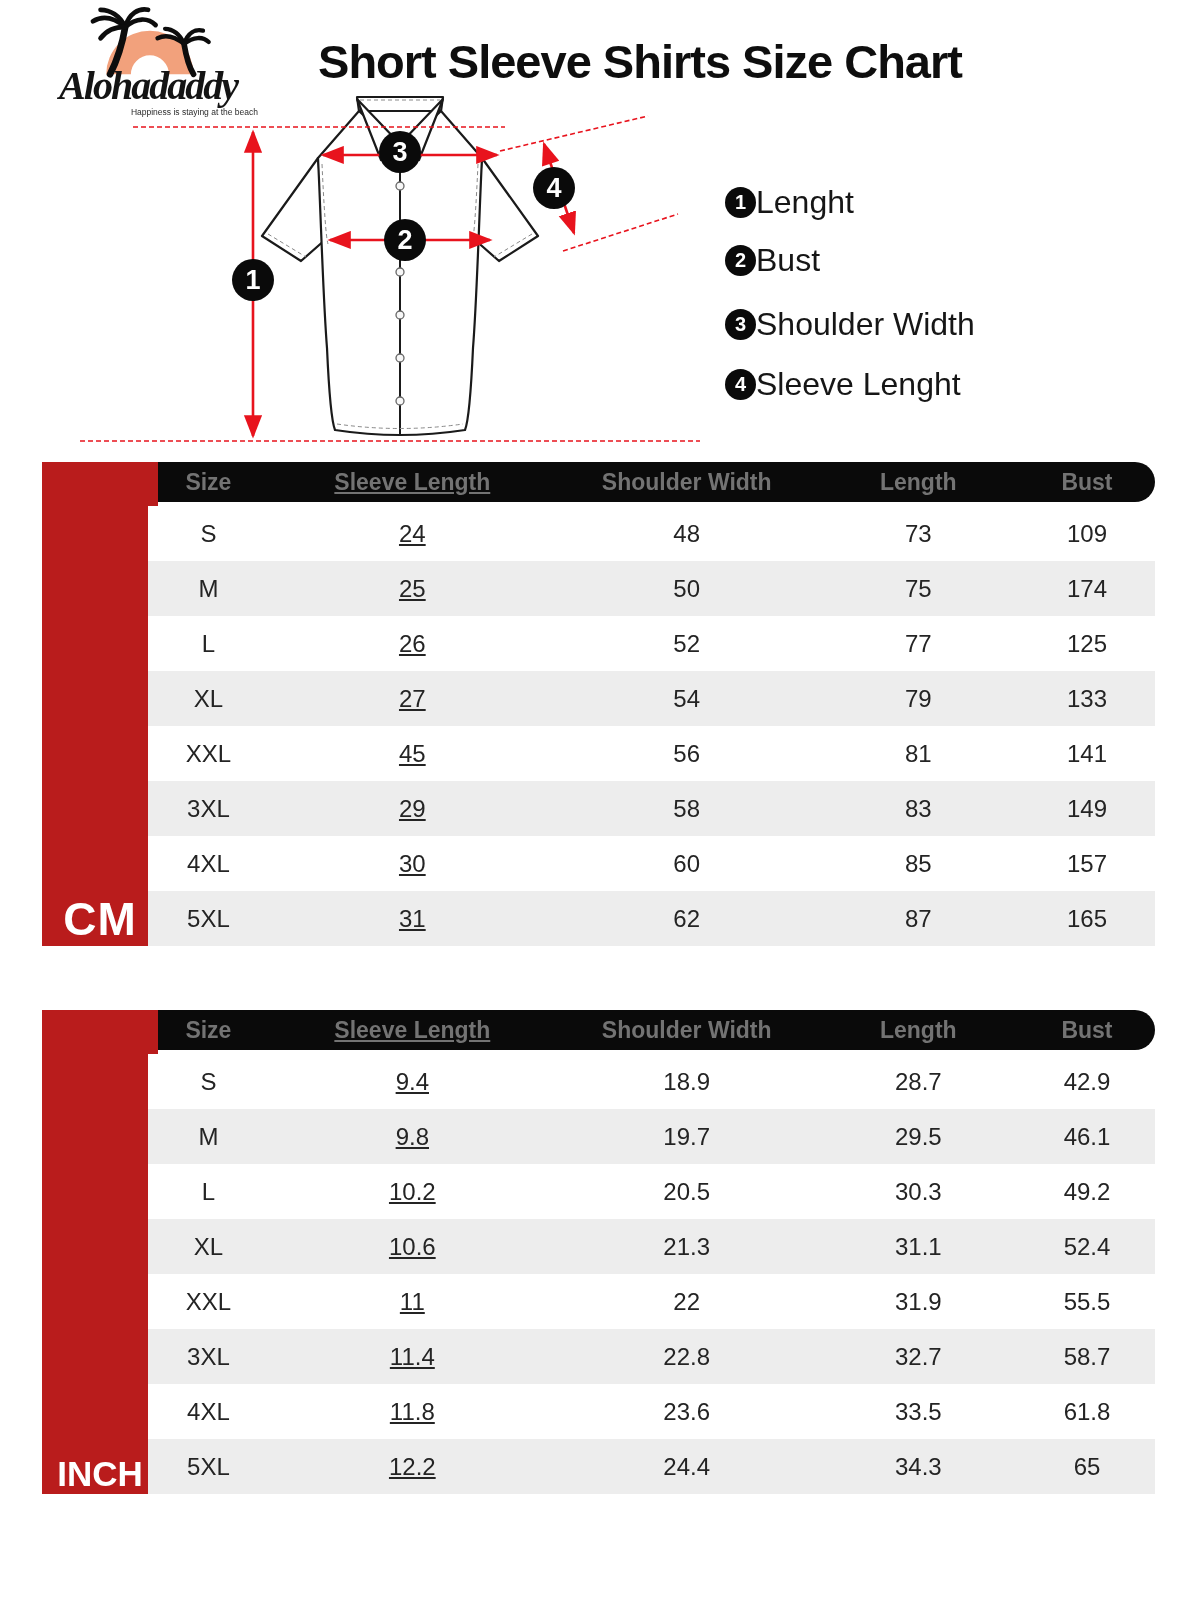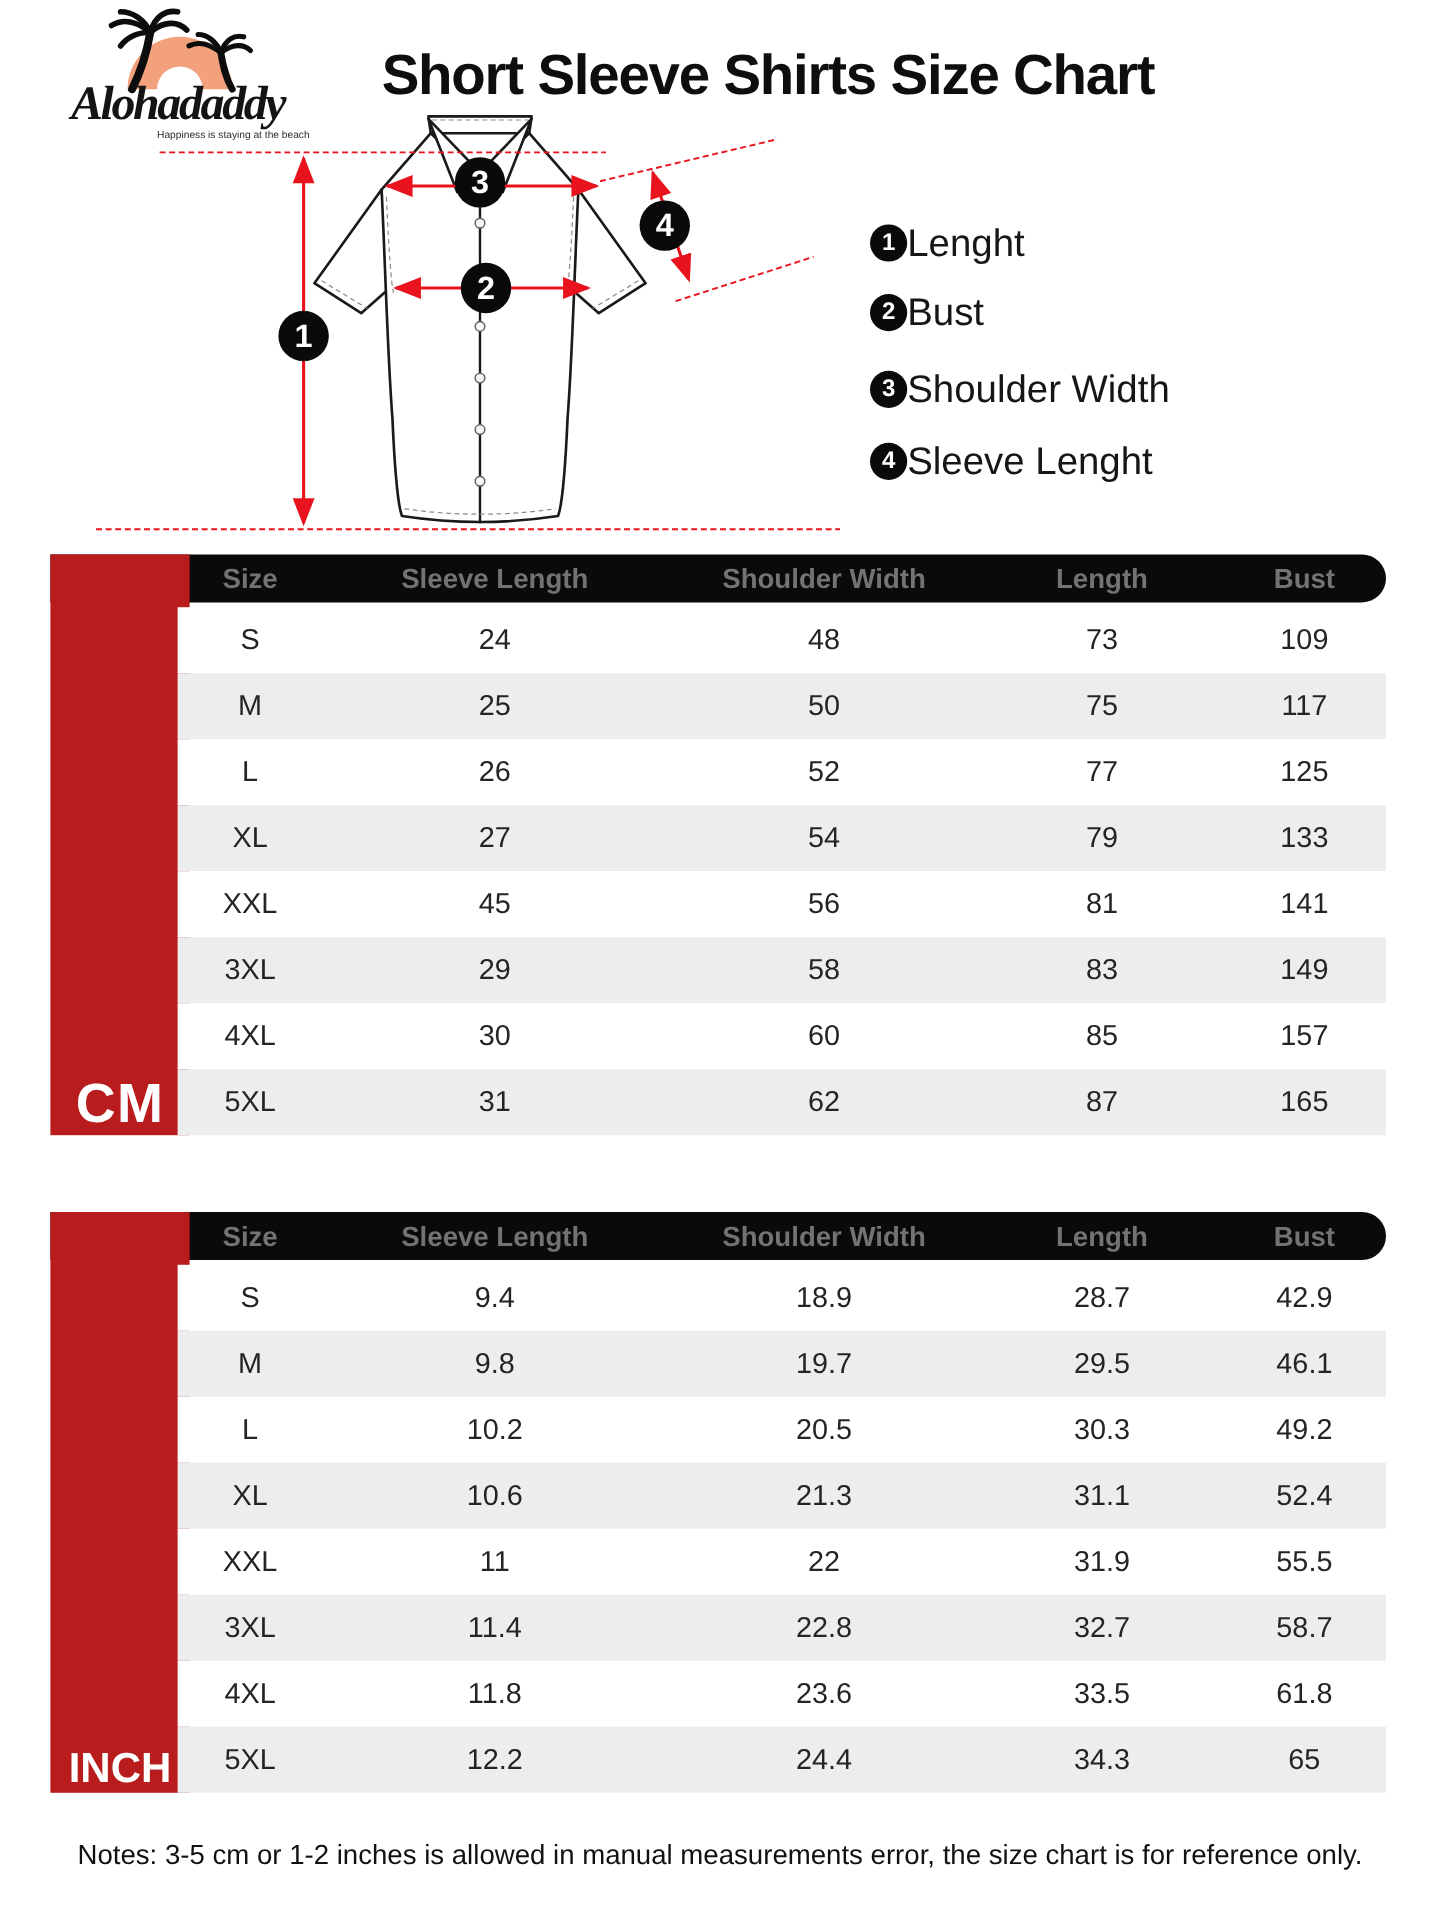--- a/index.html
+++ b/index.html
@@ -42,21 +42,21 @@
   #cm-table .unit-label{font-size:46px;letter-spacing:1px;}
   #inch-table .unit-label{font-size:35px;letter-spacing:0px;}
   .tbl-head{position:absolute;left:0;top:0;right:0;height:40px;background:#0a0a0a;
             border-radius:0 22px 22px 0;display:flex;align-items:center;padding-left:106px;box-sizing:border-box;}
   .hcell{color:#737373;font-weight:bold;font-size:23px;text-align:center;}
   .tbl-body{position:absolute;left:106px;top:44px;right:0;}
   .trow{display:flex;align-items:center;height:55px;background:#ffffff;}
   .trow.alt{background:#ededed;}
   .cell{font-size:24px;color:#242424;text-align:center;}
   .col-0{width:12%;}
-  .col-1{width:28.5%;}
+  .col-1{width:28.5%;text-decoration:underline;}
   .col-2{width:26%;}
   .col-3{width:20%;}
   .col-4{width:13.5%;}
 
   
   .notes{position:absolute;left:0;top:1532px;width:1200px;text-align:center;
          font-size:23px;color:#111111;}
 </style>
 </head>
 <body>
@@ -193,21 +193,21 @@
           <span class="cell col-1">24</span>
           <span class="cell col-2">48</span>
           <span class="cell col-3">73</span>
           <span class="cell col-4">109</span>
         </div>
         <div class="trow alt">
           <span class="cell col-0">M</span>
           <span class="cell col-1">25</span>
           <span class="cell col-2">50</span>
           <span class="cell col-3">75</span>
-          <span class="cell col-4">117</span>
+          <span class="cell col-4">174</span>
         </div>
         <div class="trow">
           <span class="cell col-0">L</span>
           <span class="cell col-1">26</span>
           <span class="cell col-2">52</span>
           <span class="cell col-3">77</span>
           <span class="cell col-4">125</span>
         </div>
         <div class="trow alt">
           <span class="cell col-0">XL</span>
@@ -311,15 +311,14 @@
         <div class="trow alt">
           <span class="cell col-0">5XL</span>
           <span class="cell col-1">12.2</span>
           <span class="cell col-2">24.4</span>
           <span class="cell col-3">34.3</span>
           <span class="cell col-4">65</span>
         </div>
       </div>
   </div>
 
-  <div class="notes">Notes: 3-5 cm or 1-2 inches is allowed in manual measurements error, the size chart is for reference only.</div>
 
 </div>
 
 </body></html>

